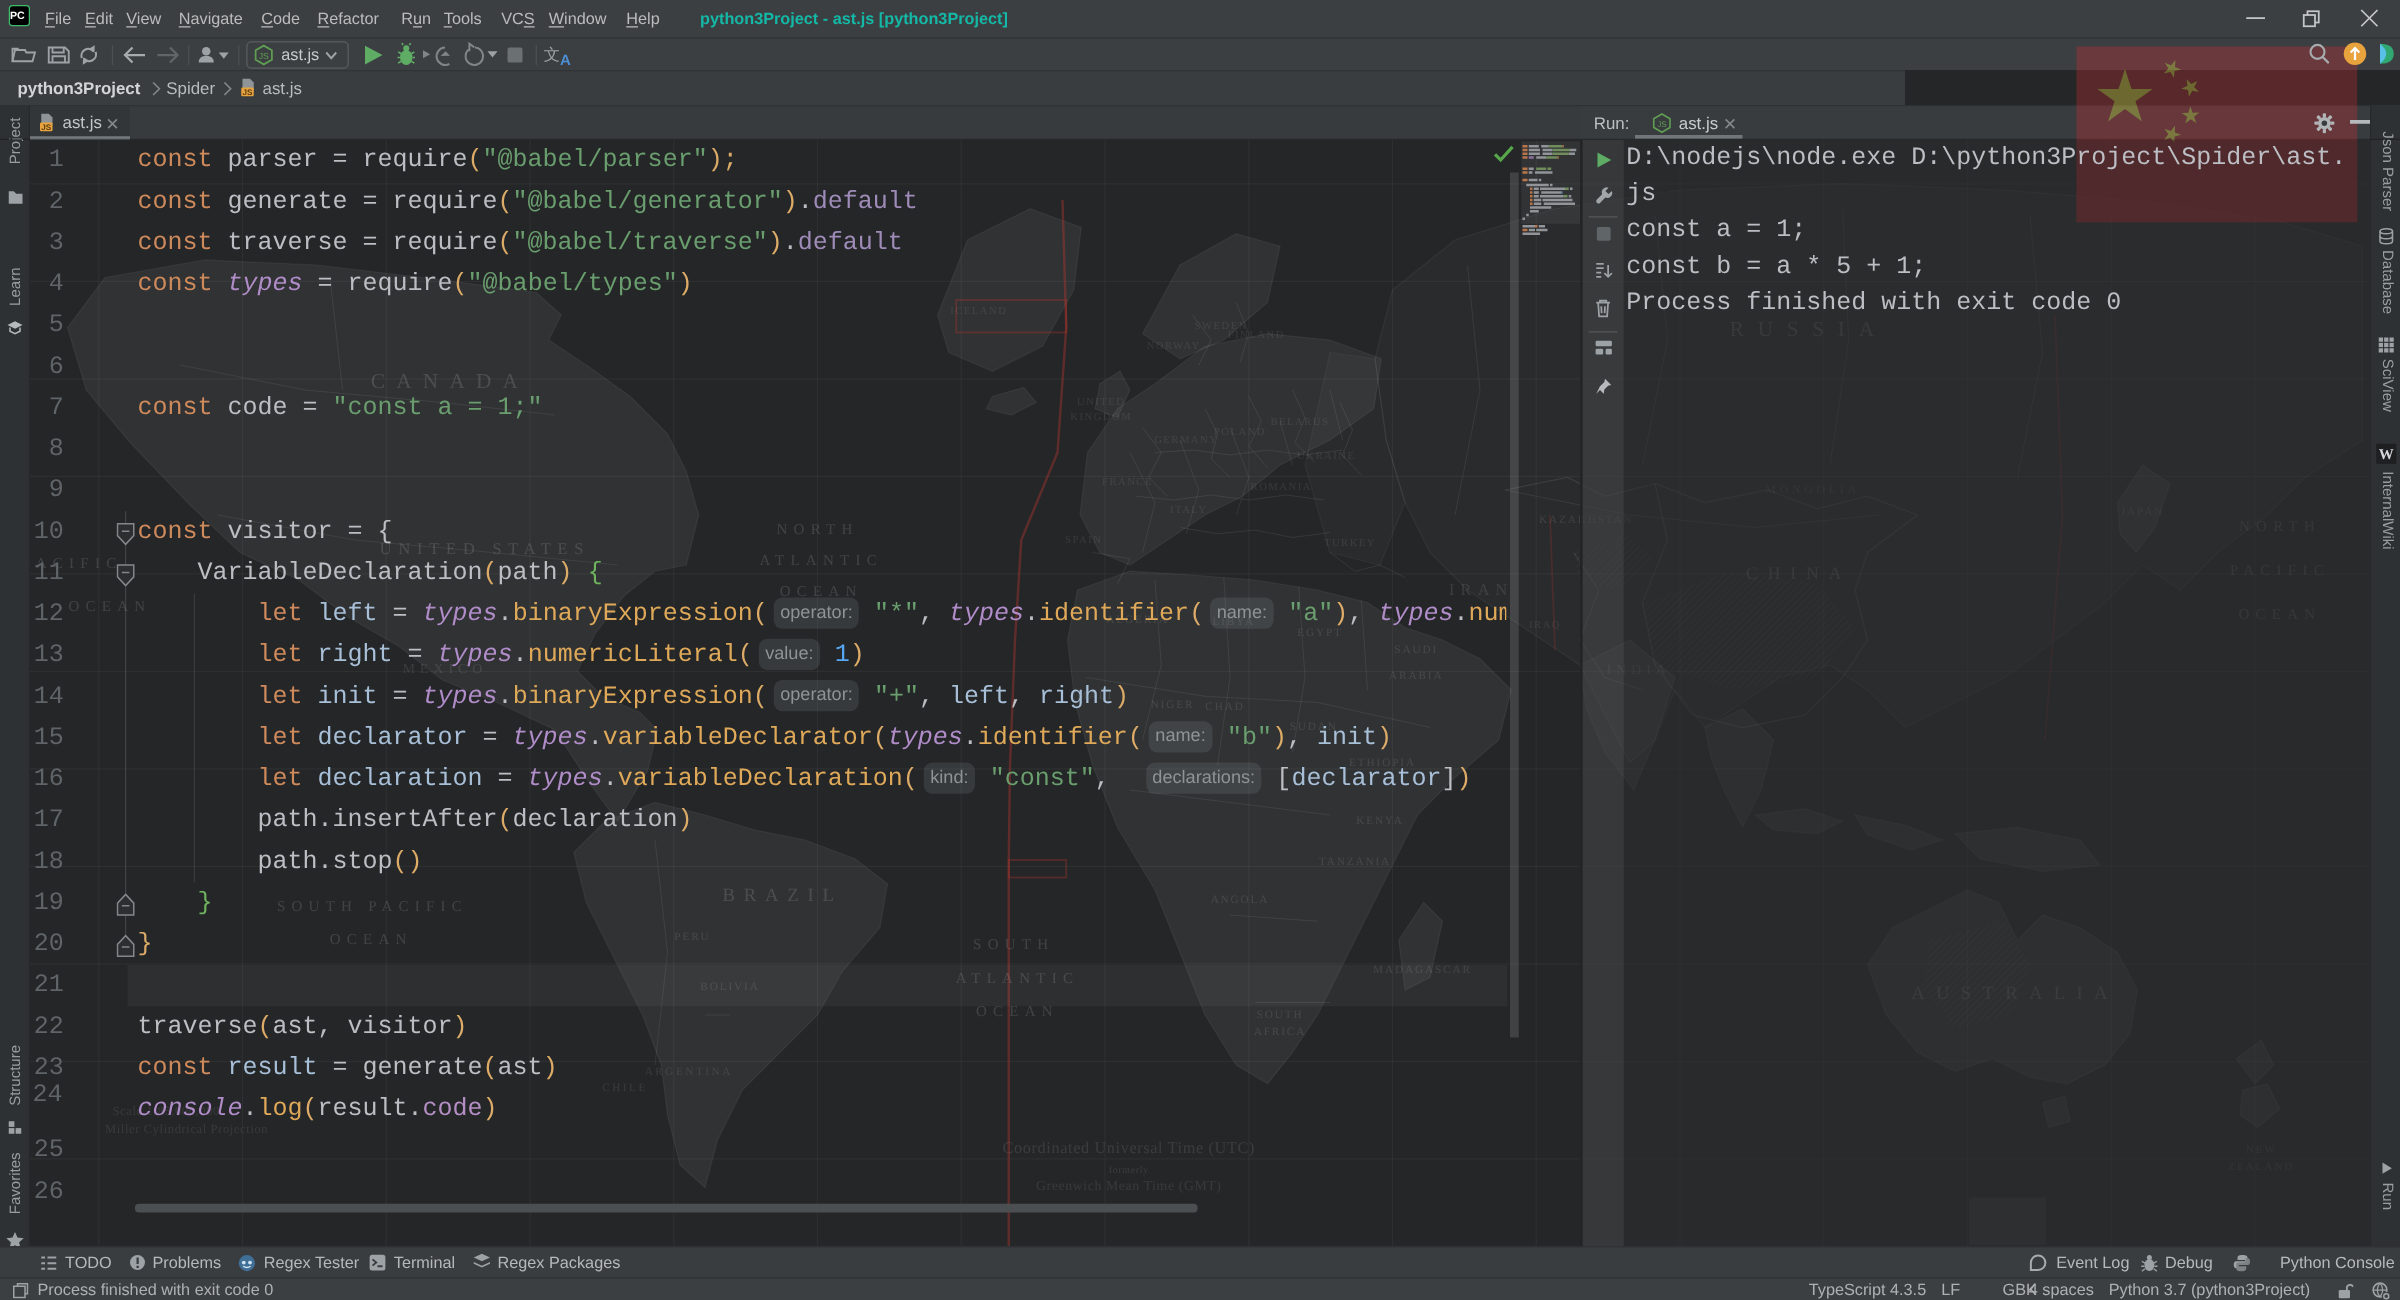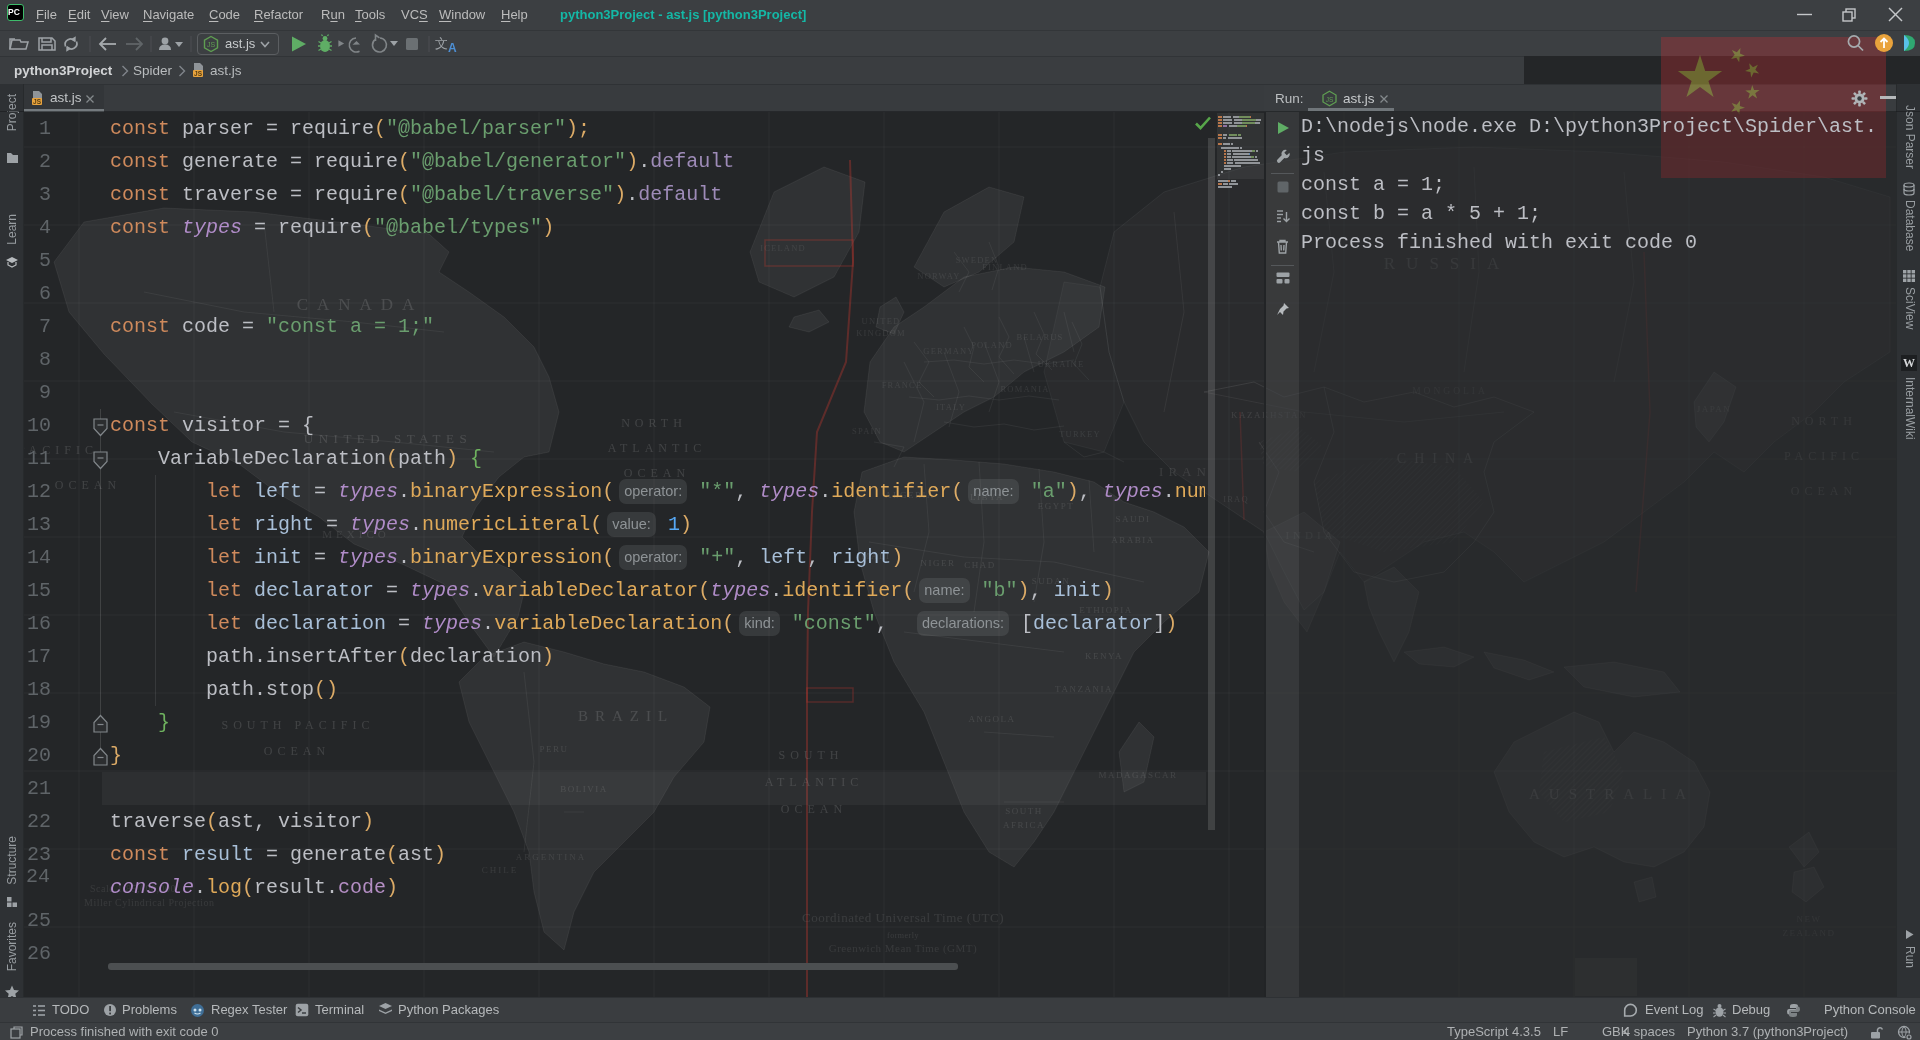--- a/index.html
+++ b/index.html
@@ -662,21 +662,21 @@
     <path d="M3 4.5 L6 7 L3 9.5" stroke="#3a3d40" stroke-width="1.5" fill="none"></path>
     <line x1="7" y1="10" x2="11" y2="10" stroke="#3a3d40" stroke-width="1.5"></line>
   </svg>
   <span class="botlbl" style="left:315px;">Terminal</span>
   <svg class="abs" style="left:378px; top:4px;" width="15" height="15" viewBox="0 0 15 15">
     <g fill="#9da2a6">
         <path d="M7.5 1 L14 4 L7.5 7 L1 4 Z"></path>
         <path d="M1 7.5 L7.5 10.5 L14 7.5 L14 9 L7.5 12 L1 9 Z"></path>
       </g>
   </svg>
-  <span class="botlbl" style="left:398px;">Python Packages</span>
+  <span class="botlbl" style="left:398px;">Regex Packages</span>
   <svg class="abs" style="left:1623px; top:5px;" width="15" height="15" viewBox="0 0 15 15">
     <path d="M7.5 13 A5.8 5.8 0 1 0 1.7 7.2 L1.7 13 Z" fill="none" stroke="#a6abae" stroke-width="1.6"></path>
   </svg>
   <span class="botlbl" style="left:1645px;">Event Log</span>
   <svg class="abs" style="left:1712px; top:5px;" width="15" height="15" viewBox="0 0 15 15">
     <ellipse cx="7.5" cy="9" rx="4" ry="4.8" fill="#9da2a6"></ellipse>
     <circle cx="7.5" cy="3" r="2" fill="#9da2a6"></circle>
     <g stroke="#9da2a6" stroke-width="1.1" fill="none">
       <line x1="1.5" y1="6" x2="4" y2="7.5"></line>
         <line x1="13.5" y1="6" x2="11" y2="7.5"></line>

